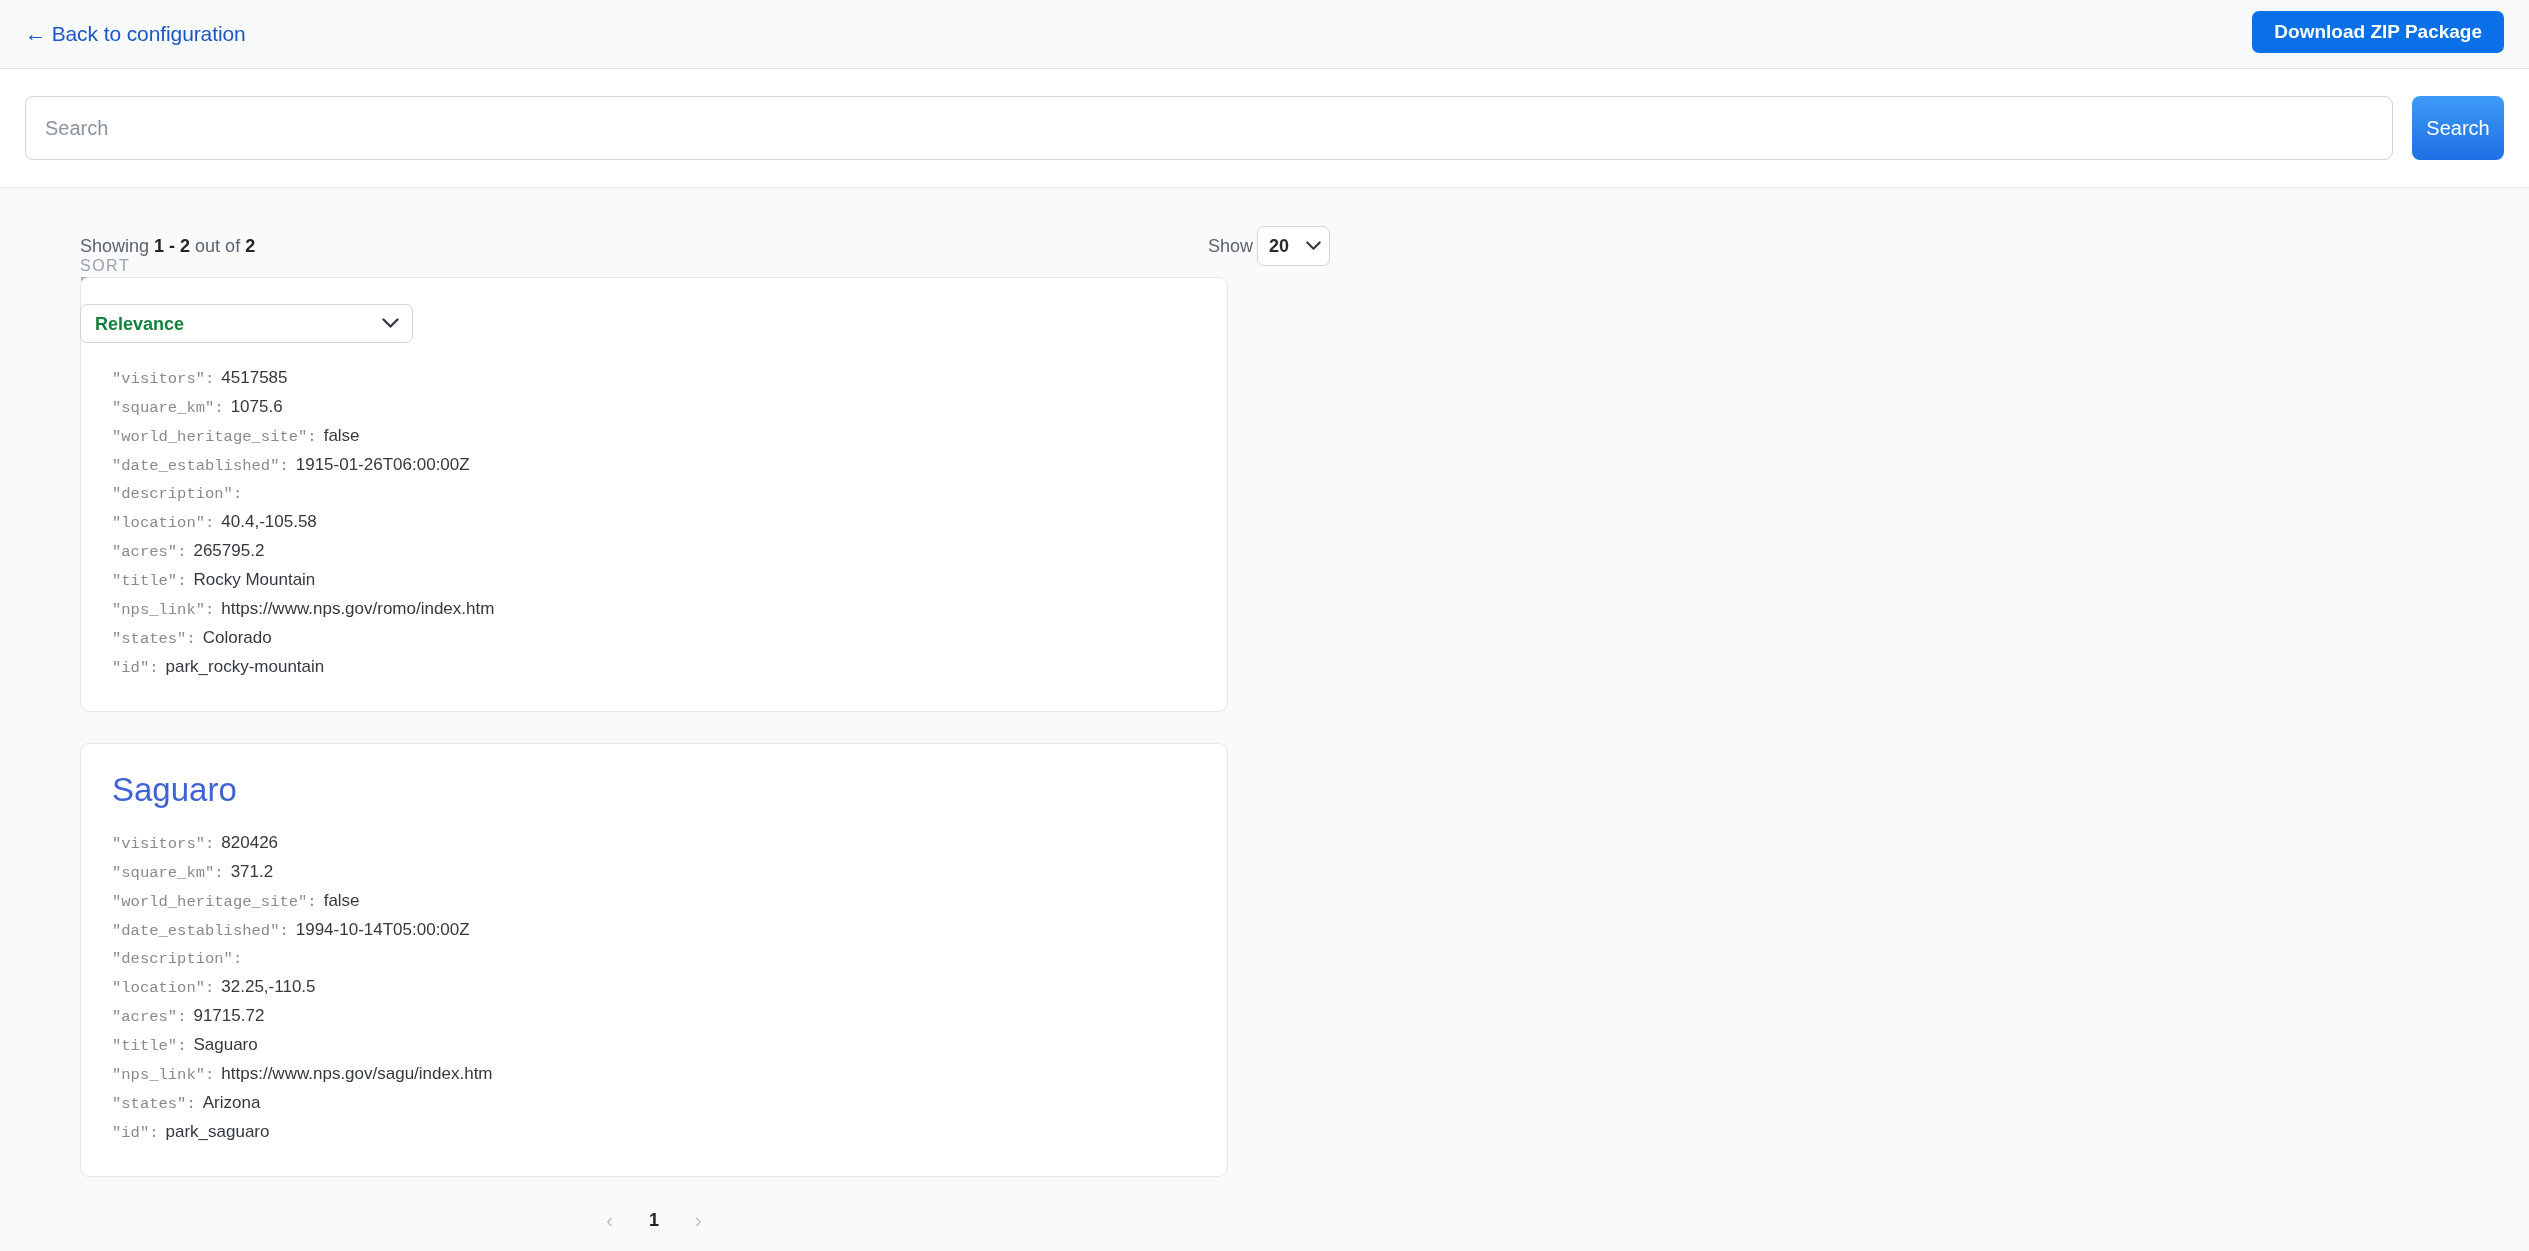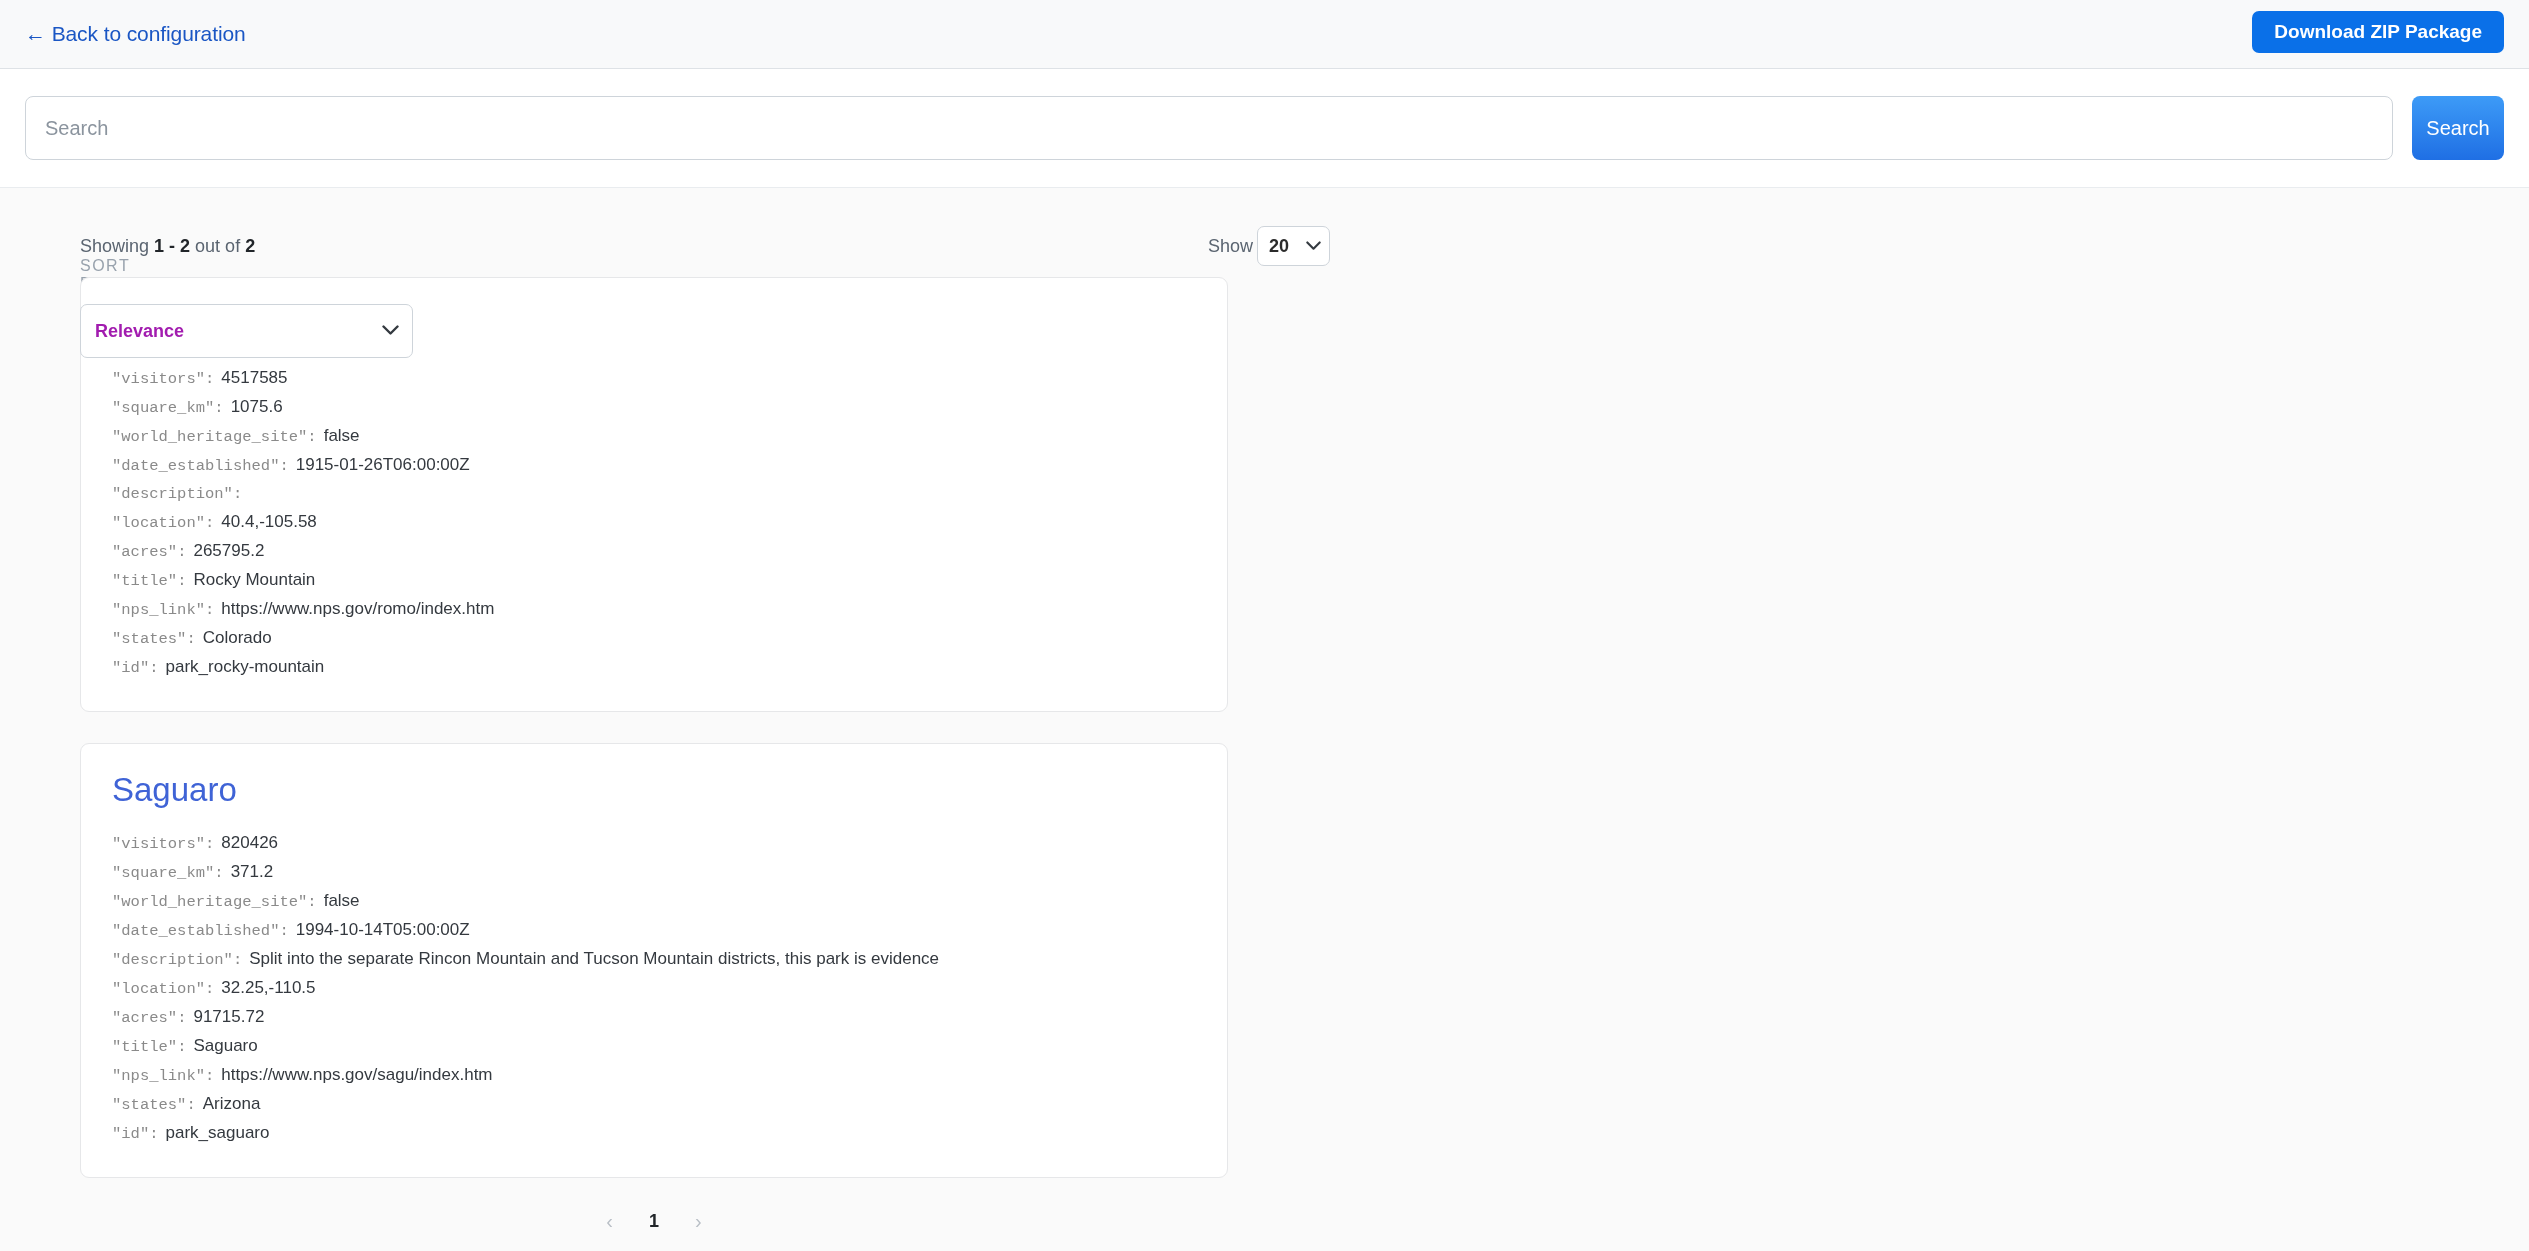--- a/index.html
+++ b/index.html
@@ -119,28 +119,28 @@
     font-size: 16px;
     letter-spacing: 1.5px;
     color: #98a2ad;
     text-transform: uppercase;
     font-weight: 400;
     margin-bottom: 11px;
   }
   .sort-select-wrap { position: relative; width: 333px; margin-bottom: 43px; }
   .sort-select {
     width: 100%;
-    height: 54px;
+    height: 39px;
     border: 1px solid #ced4da;
     border-radius: 7px;
     background: #ffffff;
     font-family: "Liberation Sans", sans-serif;
     font-size: 18px;
     font-weight: 700;
-    color: #a21caf;
+    color: #15803d;
     padding: 0 38px 0 14px;
     appearance: none;
     -webkit-appearance: none;
     cursor: pointer;
     outline: none;
   }
   .select-chevron {
     position: absolute;
     right: 14px;
     top: 50%;
@@ -433,21 +433,20 @@
           <span class="field-val">false</span>
       </div>
       <div class="field-row">
         <span class="field-key">"date_established"</span>
           <span class="field-colon">:</span>
           <span class="field-val">1994-10-14T05:00:00Z</span>
       </div>
       <div class="field-row">
         <span class="field-key">"description"</span>
           <span class="field-colon">:</span>
-          <span class="field-val">Split into the separate Rincon Mountain and Tucson Mountain districts, this park is evidence</span>
       </div>
       <div class="field-row">
         <span class="field-key">"location"</span>
           <span class="field-colon">:</span>
           <span class="field-val">32.25,-110.5</span>
       </div>
       <div class="field-row">
         <span class="field-key">"acres"</span>
           <span class="field-colon">:</span>
           <span class="field-val">91715.72</span>

